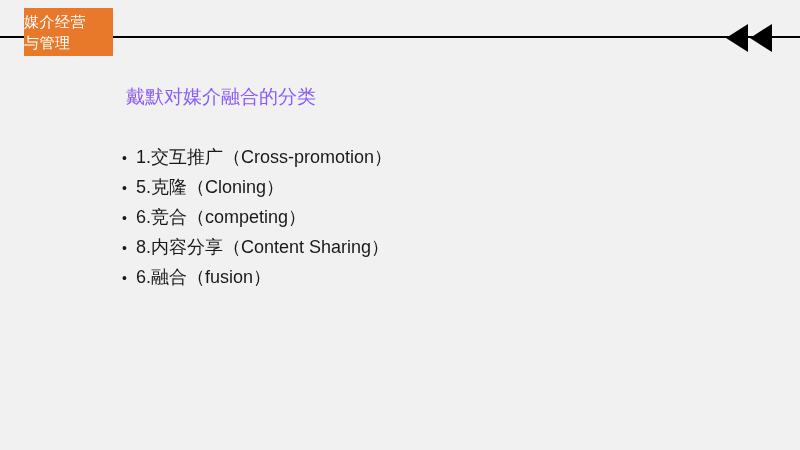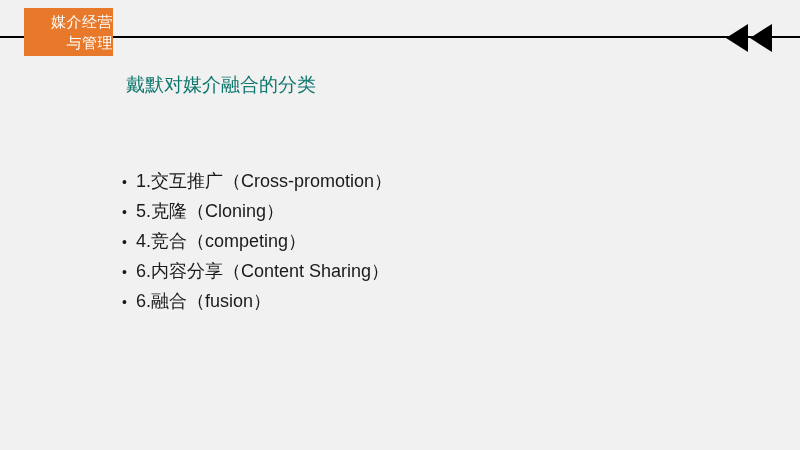--- a/index.html
+++ b/index.html
@@ -31,41 +31,41 @@
   #course-badge {
     position: absolute;
     left: 24px;
     top: 8px;
     width: 89px;
     height: 48px;
     background: #E8792B;
     color: #ffffff;
     display: flex;
     flex-direction: column;
-    align-items: flex-end;
+    align-items: flex-start;
     justify-content: center;
     font-size: 15px;
     line-height: 21px;
     letter-spacing: 0.5px;
     white-space: nowrap;
   }
   #nav-rewind {
     position: absolute;
     left: 726px;
     top: 24px;
     width: 48px;
     height: 28px;
   }
 
   
   #slide-title {
     position: absolute;
     left: 126px;
-    top: 73px;
-    color: #0f766e;
+    top: 85px;
+    color: #8b5cf6;
     font-size: 19px;
     line-height: 24px;
     white-space: nowrap;
   }
   #bullet-list {
     position: absolute;
     left: 122px;
     top: 142px;
     margin: 0;
     padding: 0;
@@ -82,21 +82,20 @@
   }
   .bullet-dot {
     width: 14px;
     flex: 0 0 14px;
     font-size: 14px;
     line-height: 30px;
     color: #1a1a1a;
   }
   .bullet-text {
     font-size: 18px;
-    margin-top: 24px;
   }
 </style>
 </head>
 <body>
 
 <div id="slide">
 
   <div id="header-rule"></div>
 
   <div id="course-badge">
@@ -117,25 +116,25 @@
     <li>
       <span class="bullet-dot">•</span>
       <span class="bullet-text">1.交互推广（Cross-promotion）</span>
     </li>
     <li>
       <span class="bullet-dot">•</span>
       <span class="bullet-text">5.克隆（Cloning）</span>
     </li>
     <li>
       <span class="bullet-dot">•</span>
-      <span class="bullet-text">4.竞合（competing）</span>
+      <span class="bullet-text">6.竞合（competing）</span>
     </li>
     <li>
       <span class="bullet-dot">•</span>
-      <span class="bullet-text">6.内容分享（Content Sharing）</span>
+      <span class="bullet-text">8.内容分享（Content Sharing）</span>
     </li>
     <li>
       <span class="bullet-dot">•</span>
       <span class="bullet-text">6.融合（fusion）</span>
     </li>
   </ul>
 
 </div>
 
 </body></html>

